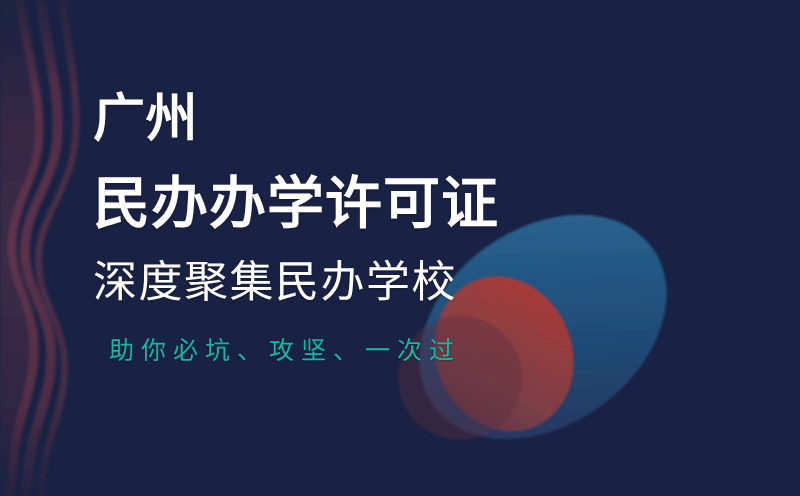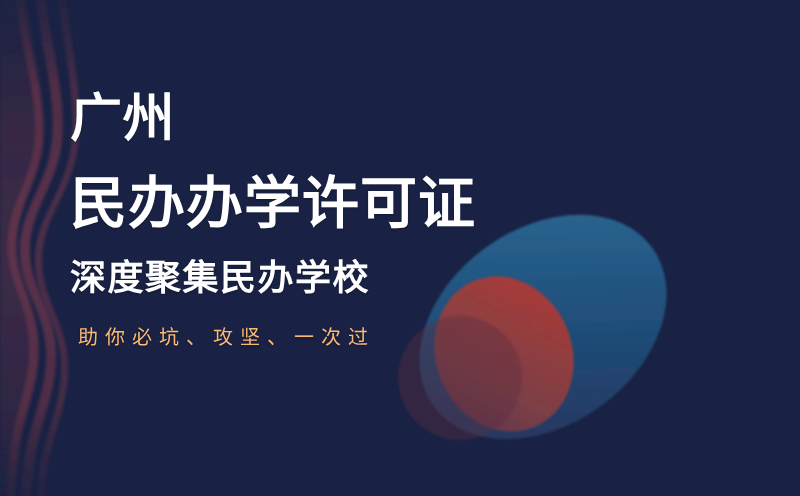--- a/index.html
+++ b/index.html
@@ -34,21 +34,21 @@
     top: 0;
     left: 0;
     width: 800px;
     height: 496px;
     display: block;
   }
 
   
   .content {
     position: absolute;
-    left: 70px;
+    left: 93px;
     top: 0;
     width: 640px;
     height: 496px;
     z-index: 5;
   }
 
   .title-block {
     position: absolute;
     top: 88px;
     left: 0;
@@ -74,37 +74,37 @@
   }
 
   .subtitle-block {
     position: absolute;
     top: 256px;
     left: 0;
   }
 
   .subtitle-main {
     color: #ffffff;
-    font-size: 36px;
-    font-weight: 700;
+    font-size: 44px;
+    font-weight: 400;
     line-height: 1.2;
     white-space: nowrap;
     letter-spacing: 1.5px;
     text-shadow: 0 1px 2px rgba(0,0,0,0.28);
   }
 
   .subtitle-sub {
-    color: #fdba74;
-    font-size: 20px;
+    color: #14b8a6;
+    font-size: 25px;
     font-weight: 400;
     line-height: 1.2;
     white-space: nowrap;
     letter-spacing: 7px;
     margin-top: 26px;
-    margin-left: 8px;
+    margin-left: 16px;
     text-shadow: 0 1px 2px rgba(0,0,0,0.3);
   }
 </style>
 </head>
 <body>
 
 <div class="banner">
 
   <div class="bg-layer">
     <svg class="bg-svg" viewBox="0 0 800 496" xmlns="http://www.w3.org/2000/svg">

